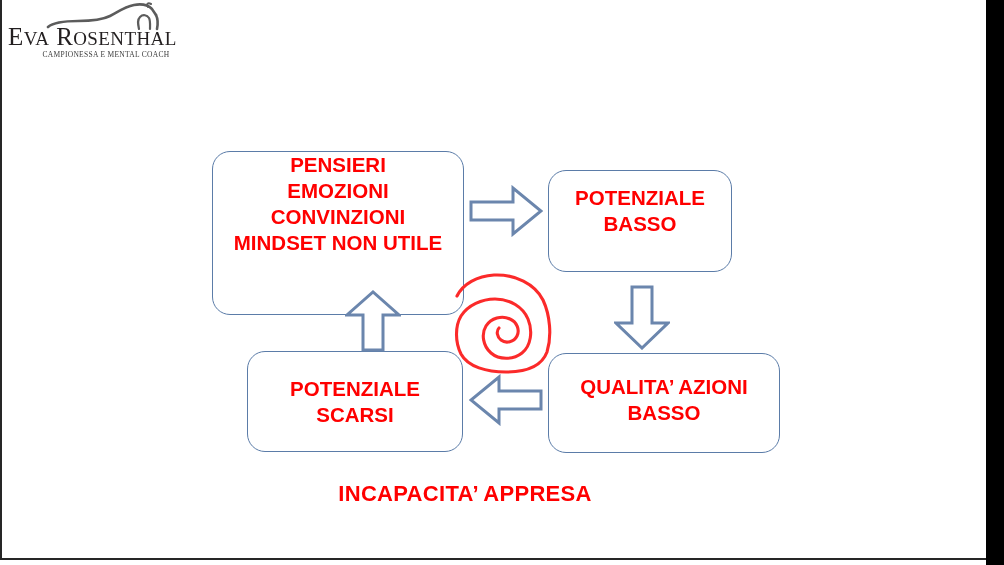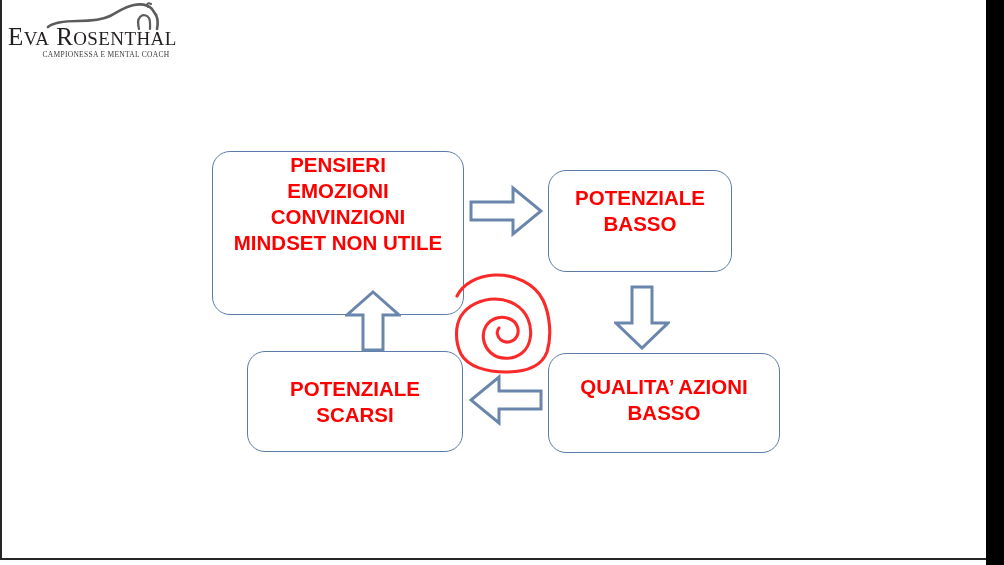--- a/index.html
+++ b/index.html
@@ -255,14 +255,15 @@
                C84 59 82 74 73 81
                C64 88 50 88 42 81
                C34 74 32 62 37 54
                C42 46 53 43 61 47
                C68 50 71 58 68 64
                C65 70 57 72 52 68
                C48 65 47 59 50 56"></path>
     </svg>
   </div>
 
+  <div id="caption">INCAPACITA’ APPRESA</div>
 
 </div>
 
 </body></html>

